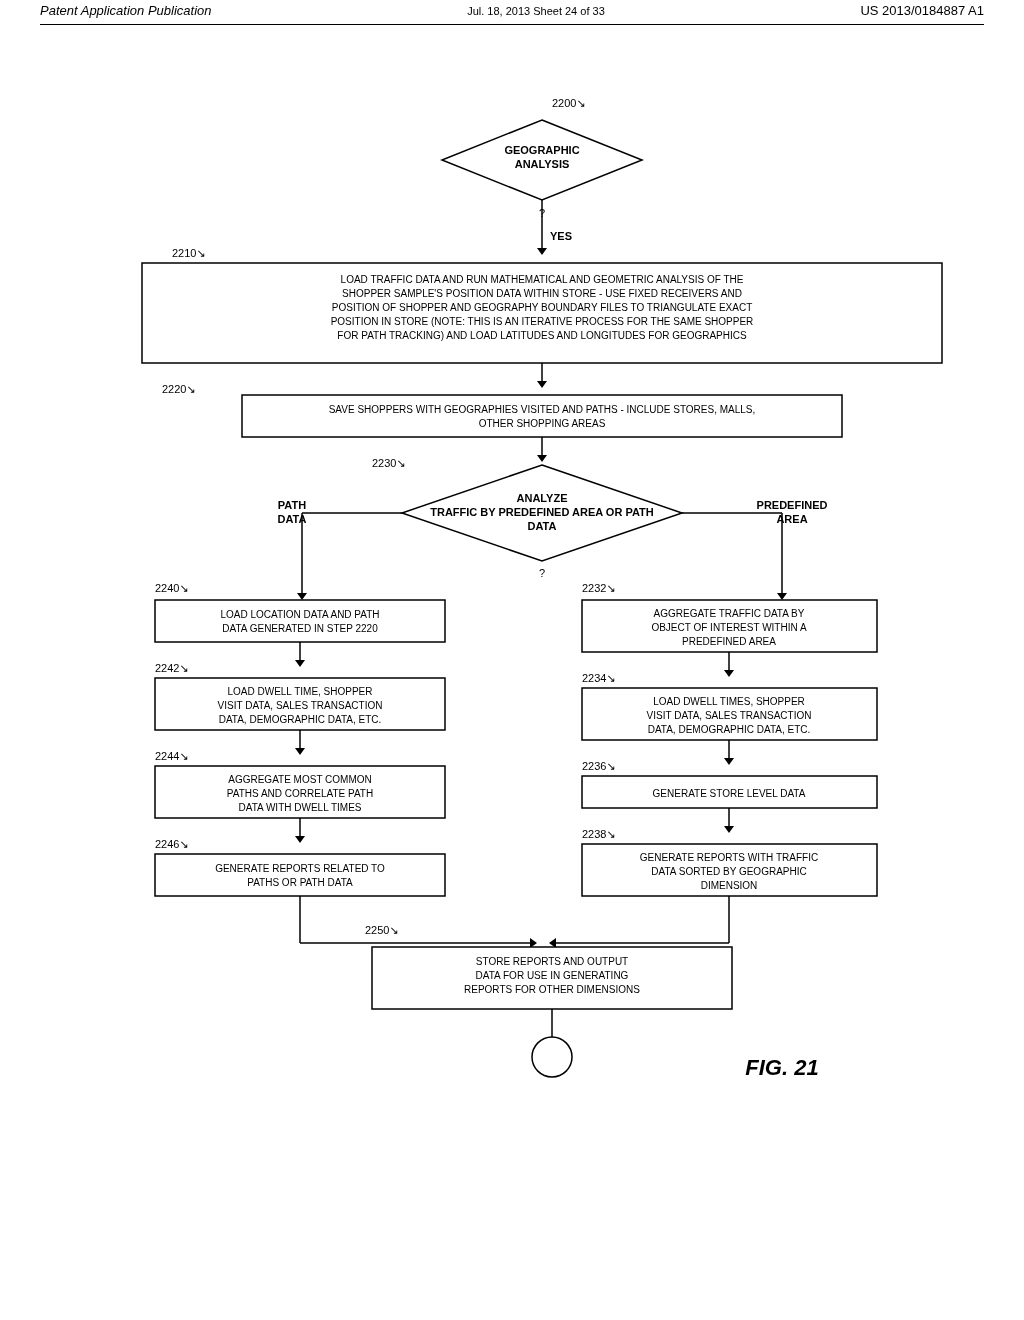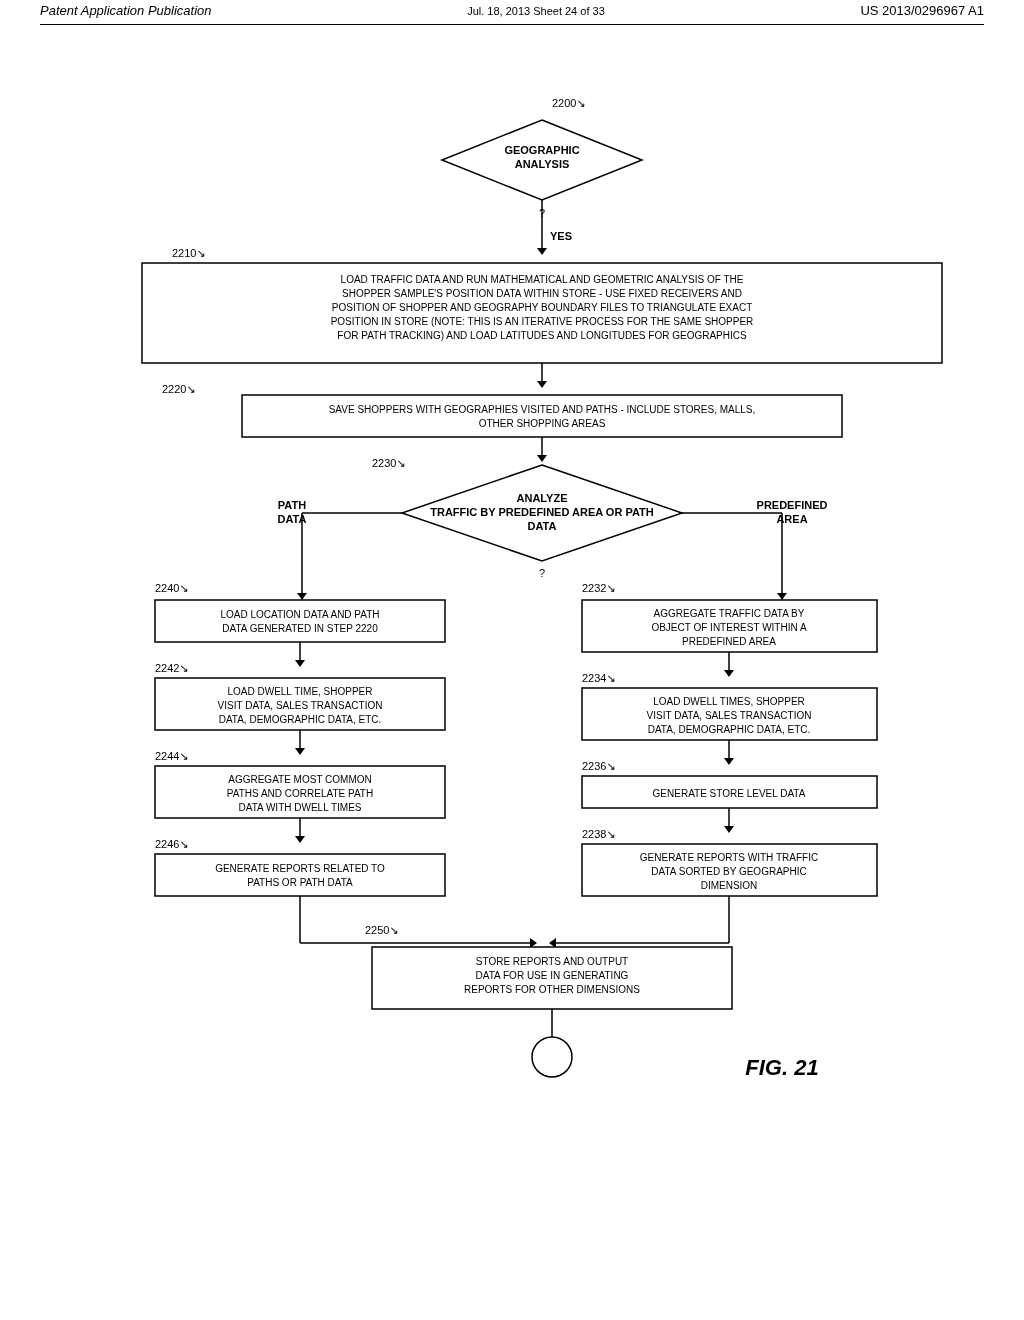--- a/index.html
+++ b/index.html
@@ -56,21 +56,21 @@
     }
   </style>
 </head>
 <body>
 
 <div class="page">
 
   <div class="header">
     <span class="header-left">Patent Application Publication</span>
     <span class="header-center">Jul. 18, 2013   Sheet 24 of 33</span>
-    <span class="header-right">US 2013/0296967 A1</span>
+    <span class="header-right">US 2013/0184887 A1</span>
   </div>
 
   <div class="diagram-area">
     <div class="flow-container">
       <svg class="main-svg" viewBox="0 0 900 1100">
 
         <text x="490" y="42" font-size="11" text-anchor="start">2200↘</text>
 
         <polygon points="480,55 580,95 480,135 380,95" fill="white" stroke="black" stroke-width="1.5"></polygon>
         <text x="480" y="89" font-size="11" text-anchor="middle" font-weight="bold">GEOGRAPHIC</text>

